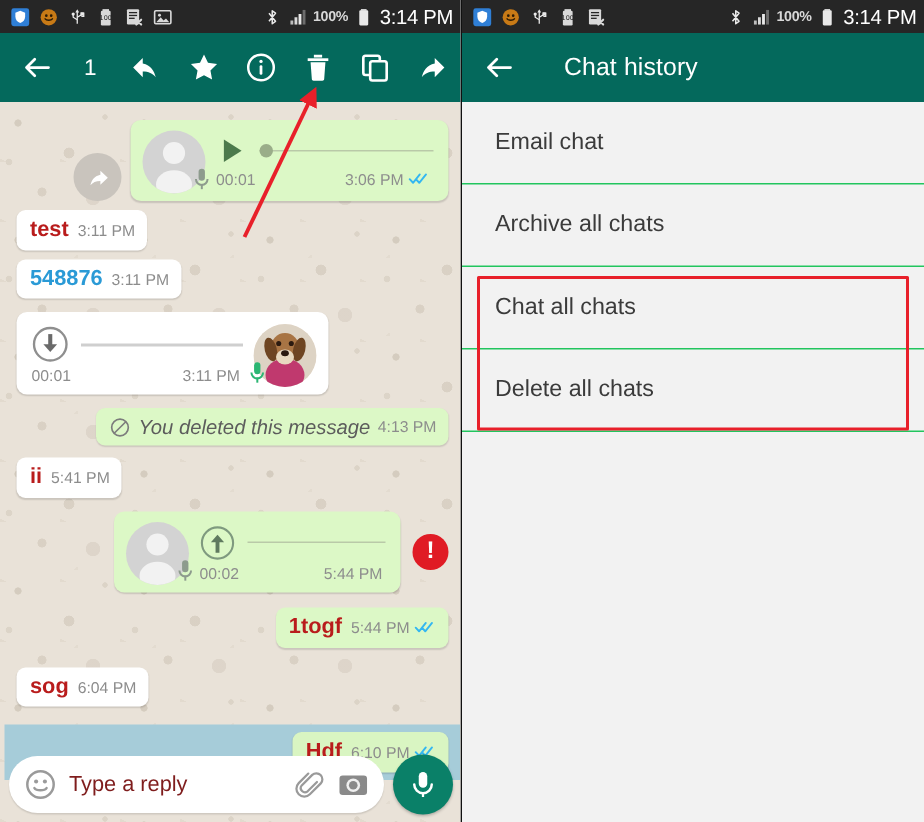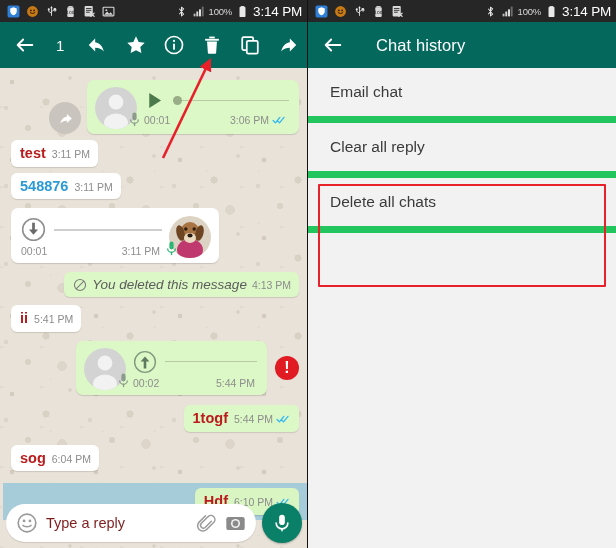--- a/index.html
+++ b/index.html
@@ -16,21 +16,21 @@
   .panel-left { border-right: 1px solid #111; }
 
   
   .statusbar {
     height: 22px; background: #262626; display: flex; align-items: center;
     padding: 0 5px 0 7px; color: #e8e8e8;
   }
   .sb-left { display: flex; align-items: center; gap: 6px; }
   .sb-right { display: flex; align-items: center; gap: 4px; margin-left: auto; }
   .sb-ico { width: 13px; height: 13px; display: block; }
-  .sb-pct { font-size: 9.5px; letter-spacing: -0.2px; color: #d8d8d8; font-weight: normal; }
+  .sb-pct { font-size: 9.5px; letter-spacing: -0.2px; color: #d8d8d8; font-weight: bold; }
   .sb-time { font-size: 13.5px; color: #ffffff; letter-spacing: -0.2px; }
 
   
   .toolbar {
     height: 46px; background: #04695c; display: flex; align-items: center;
     color: #fff;
   }
   .tb-left { padding: 0 14px 0 14px; }
   .tb-icon { width: 22px; height: 22px; display: block; cursor: pointer; }
   .tb-count { font-size: 15px; color: #fff; padding: 0 6px; }
@@ -128,21 +128,21 @@
   .mic-fab {
     width: 40px; height: 40px; border-radius: 50%; background: #0a8068;
     display: flex; align-items: center; justify-content: center; flex: none;
     box-shadow: 0 1px 2px rgba(0,0,0,.25);
   }
 
   
   .menu { background: #f2f2f2; height: 480px; position: relative; }
   .menu-item {
     height: 55px; display: flex; align-items: center; padding-left: 22px;
-    font-size: 15.5px; color: #3b3b3b; border-bottom: 7px solid #22c55e;
+    font-size: 15.5px; color: #3b3b3b; border-bottom: 1px solid #22c55e;
   }
   .redbox {
     position: absolute; left: 10px; top: 116px; width: 288px; height: 103px;
     border: 2.5px solid #e8202a; pointer-events: none; border-radius: 1px;
   }
 
   
   .arrow-anno { position: absolute; left: 0; top: 0; width: 308px; height: 548px; pointer-events: none; }
 </style>
 </head>
@@ -540,19 +540,20 @@
       <div class="tb-left">
         <svg class="tb-icon" viewBox="0 0 24 24">
             <path d="M20 12H4M10 6l-6 6 6 6" stroke="#fff" stroke-width="2" fill="none" stroke-linecap="round" stroke-linejoin="round"></path>
           </svg>
       </div>
       <span class="tb-title">Chat history</span>
     </div>
 
     <div class="menu">
       <div class="menu-item">Email chat</div>
-      <div class="menu-item">Clear all reply</div>
+      <div class="menu-item">Archive all chats</div>
+      <div class="menu-item">Chat all chats</div>
       <div class="menu-item">Delete all chats</div>
       <div class="redbox"></div>
     </div>
   </div>
 
 </div>
 
 </body></html>

